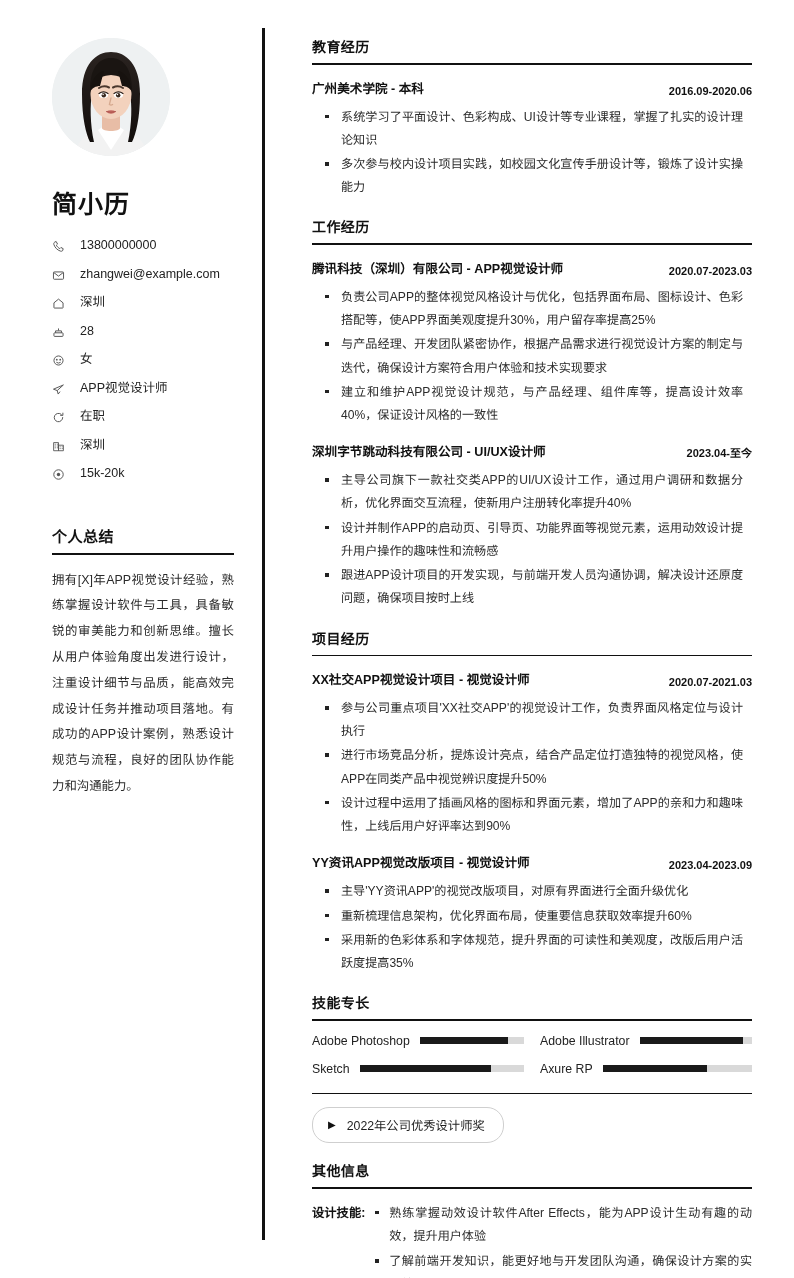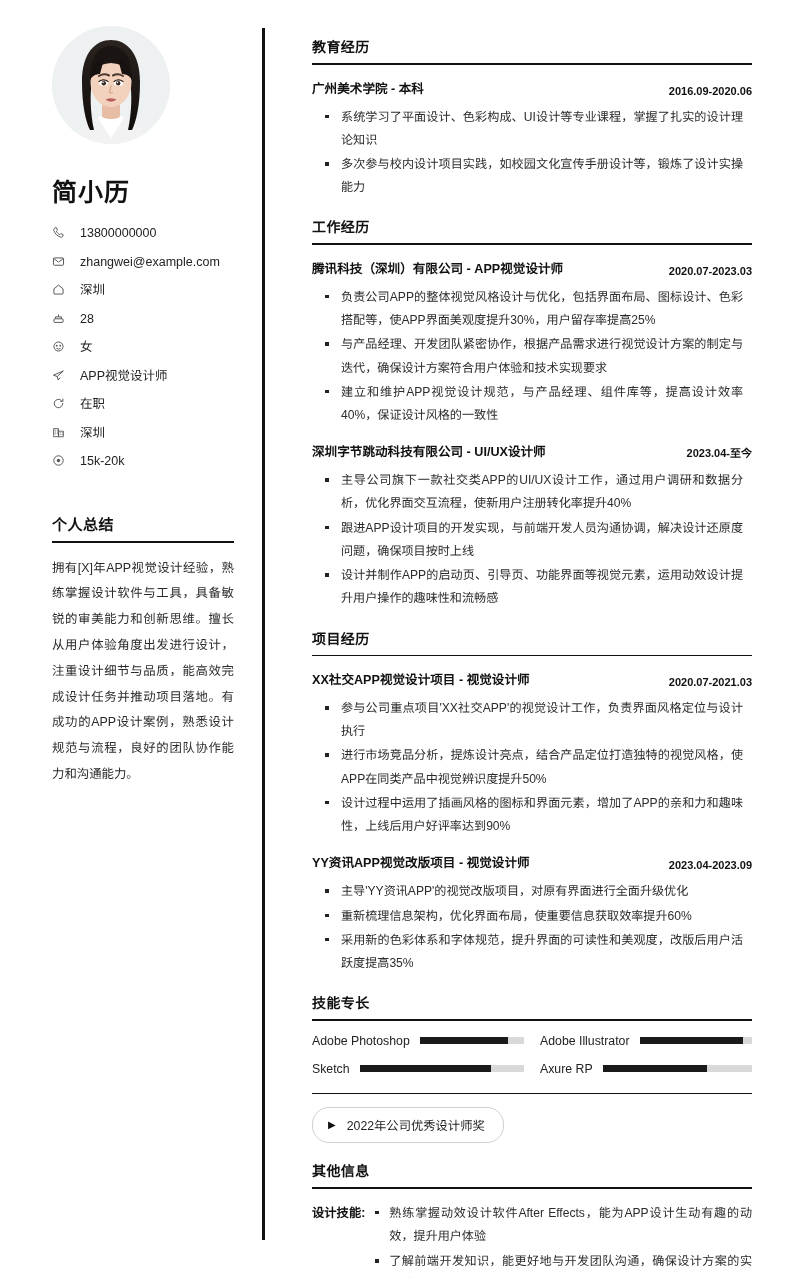--- a/index.html
+++ b/index.html
@@ -22,21 +22,21 @@
     height: 1278px;
     box-sizing: border-box;
     position: relative;
   }
 
   
   .left-col {
     width: 262px;
     flex: 0 0 262px;
     box-sizing: border-box;
-    padding: 16px 30px 0 44px;
+    padding: 28px 30px 0 44px;
     position: relative;
   }
   .divider-v {
     position: absolute;
     left: 262px;
     top: 28px;
     width: 3px;
     height: 1212px;
     background: #111111;
   }
@@ -60,21 +60,21 @@
     color: #111;
   }
 
   .contact-list {
     margin: 18px 0 0 8px;
     padding: 0;
     list-style: none;
   }
   .contact-item {
     display: flex;
-    align-items: flex-start;
+    align-items: flex-end;
     margin-bottom: 13.5px;
     font-size: 12.5px;
     color: #222;
     line-height: 1.2;
   }
   .contact-icon {
     width: 17px;
     flex: 0 0 17px;
     margin-right: 11px;
     display: flex;
@@ -422,22 +422,22 @@
         </ul>
       </div>
 
       <div class="entry">
         <div class="entry-head">
           <span class="entry-title">深圳字节跳动科技有限公司 - UI/UX设计师</span>
           <span class="entry-date">2023.04-至今</span>
         </div>
         <ul class="bullets">
           <li class="bullet">主导公司旗下一款社交类APP的UI/UX设计工作，通过用户调研和数据分析，优化界面交互流程，使新用户注册转化率提升40%</li>
+          <li class="bullet">设计并制作APP的启动页、引导页、功能界面等视觉元素，运用动效设计提升用户操作的趣味性和流畅感</li>
           <li class="bullet">跟进APP设计项目的开发实现，与前端开发人员沟通协调，解决设计还原度问题，确保项目按时上线</li>
-          <li class="bullet">设计并制作APP的启动页、引导页、功能界面等视觉元素，运用动效设计提升用户操作的趣味性和流畅感</li>
         </ul>
       </div>
     </section>
 
     <section class="section">
       <div class="section-head">项目经历</div>
       <div class="section-rule"></div>
 
       <div class="entry">
         <div class="entry-head">

